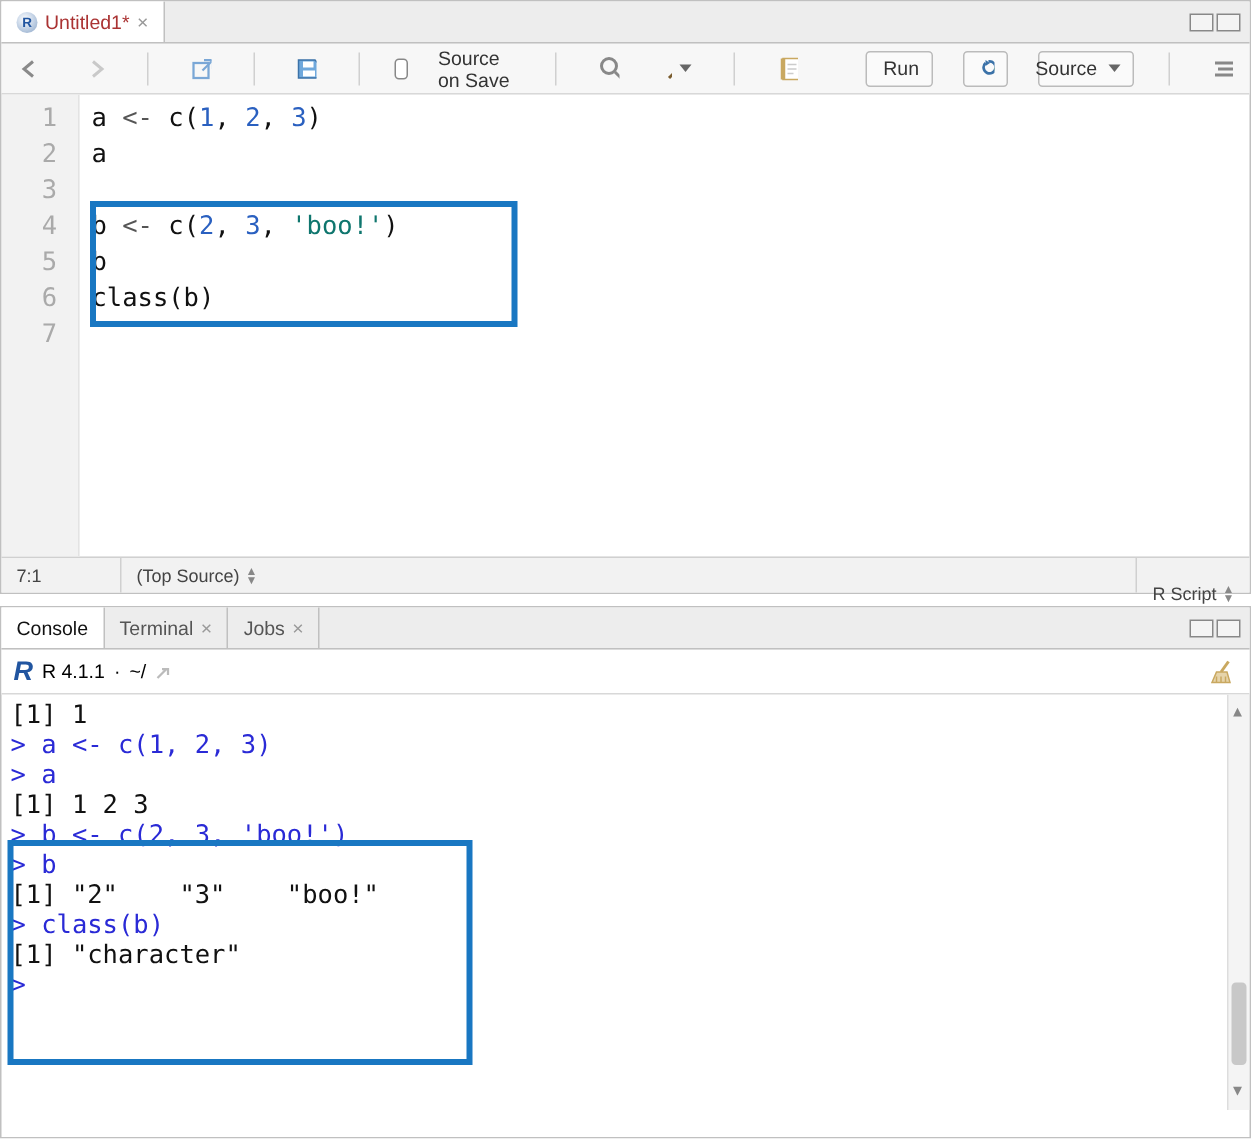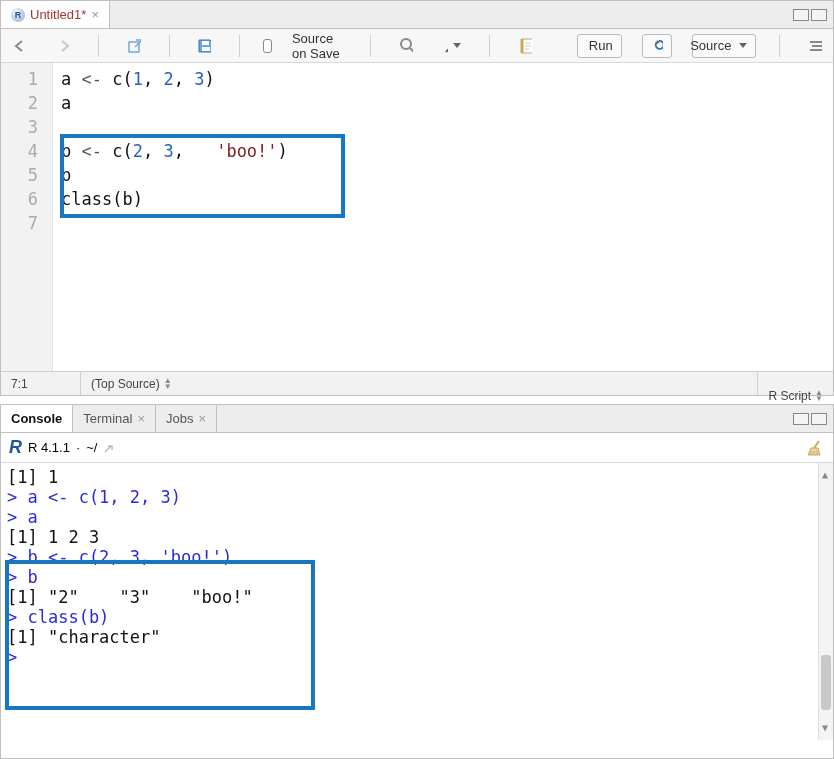--- a/index.html
+++ b/index.html
@@ -71,21 +71,21 @@
     padding-top: 4px; text-align: right; color: #aaa;
     font-family: Menlo, Consolas, monospace; font-size: 17px; line-height: 24px;
   }
   .gutter div { padding-right: 14px; }
   .code {
     flex: 1; padding: 4px 0 0 8px;
     font-family: Menlo, Consolas, monospace; font-size: 17px; line-height: 24px;
     white-space: pre; position: relative; color: #111;
   }
   .tk-num { color: #2a60c0; }
-  .tk-str { color: #7f1d1d; margin-left: 22px; }
+  .tk-str { color: #0f766e; }
   .tk-op  { color: #555; }
   .highlight-box {
     position: absolute; border: 4px solid #1977c2; z-index: 10;
     pointer-events: none;
   }
   .ed-hl { left: 59px; top: 71px; width: 285px; height: 84px; }
   .statusbar {
     display: flex; align-items: center; height: 24px;
     background: #f2f2f2; border-top: 1px solid #d0d0d0;
     font-size: 12px; color: #444;
@@ -255,21 +255,21 @@
       <span class="sort">
           <span>▲</span>
           <span>▼</span>
         </span>
     </div>
   </div>
 </div>
 
 <div class="panel console-panel">
   <div class="tabbar">
-    <div class="tab active" style="color:#111;font-weight:bold">
+    <div class="tab active" style="color:#111;font-weight:normal">
       <span>Console</span>
     </div>
     <div class="tab">
       <span>Terminal</span>
       <span class="close-x">×</span>
     </div>
     <div class="tab">
       <span>Jobs</span>
       <span class="close-x">×</span>
     </div>

